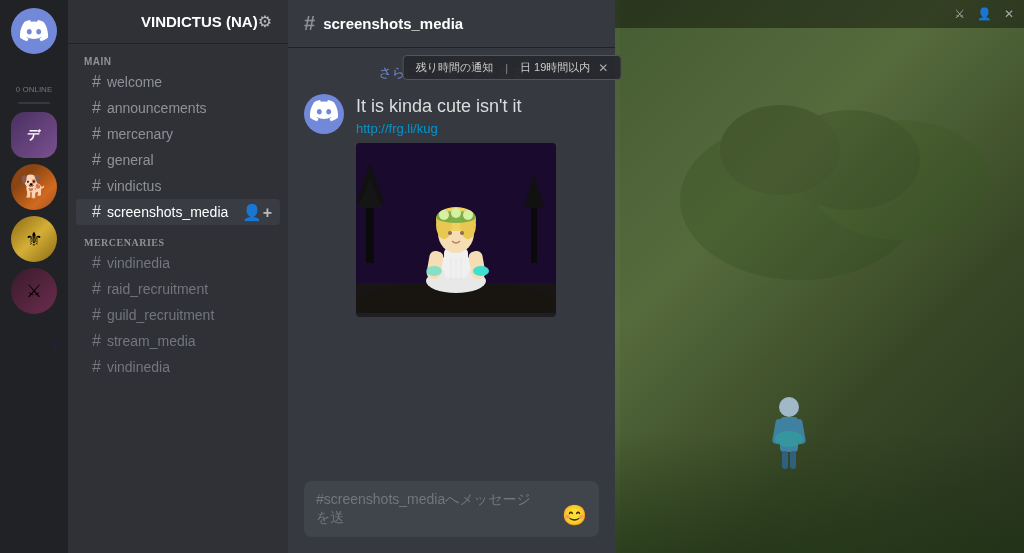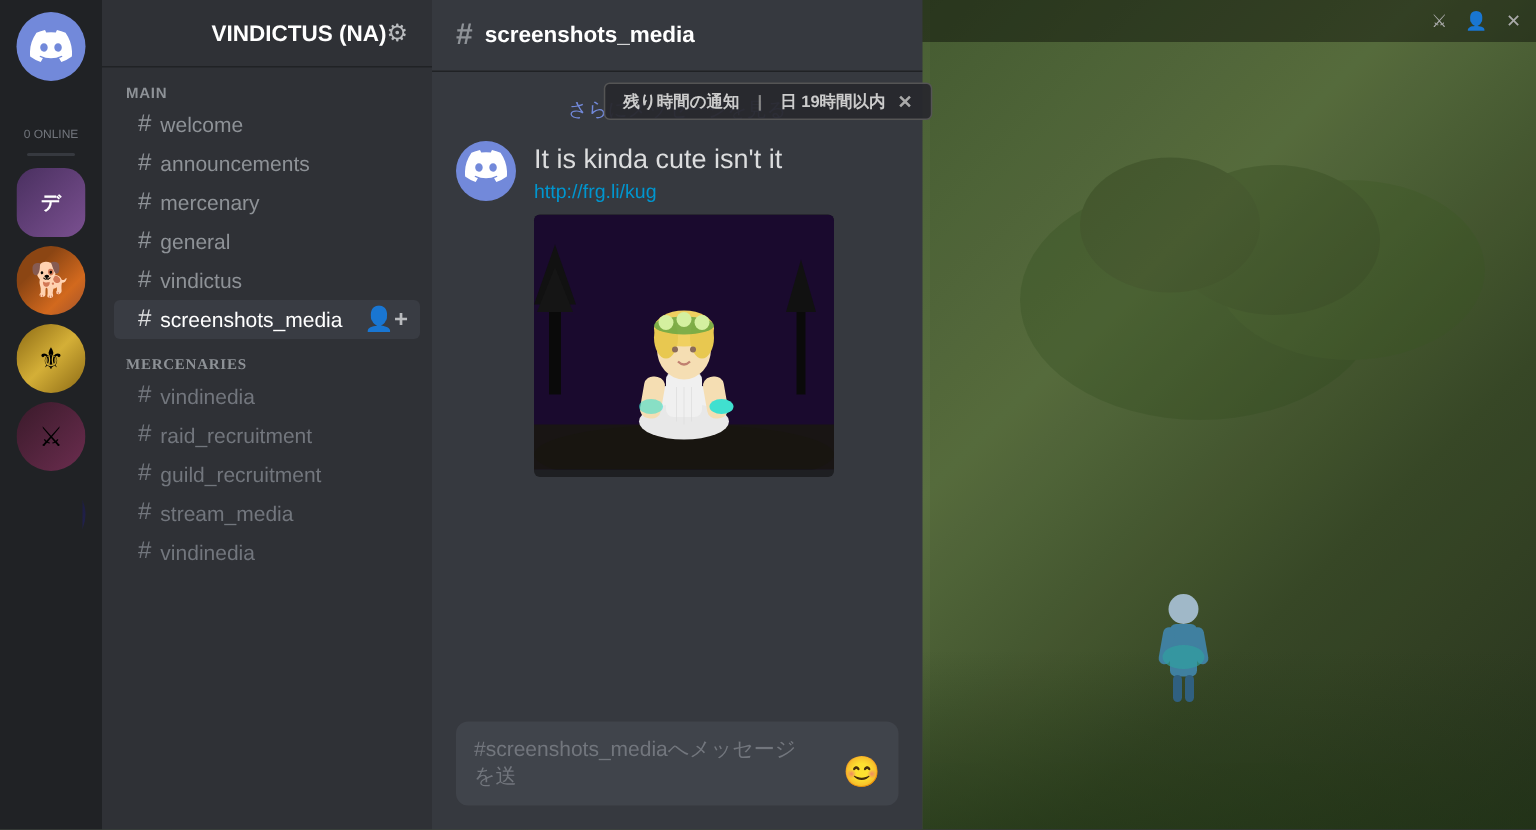--- a/index.html
+++ b/index.html
@@ -30,21 +30,20 @@
       background: rgba(40,40,45,0.95);
       border: 1px solid #555;
       border-radius: 4px;
       padding: 4px 12px;
       display: flex;
       align-items: center;
       gap: 8px;
       z-index: 10;
       font-size: 11px;
       color: #ccc;
-      font-weight: bold;
     }
 
     .notification-close {
       cursor: pointer;
       color: #aaa;
       font-size: 12px;
     }
 
     
     .discord-overlay {

